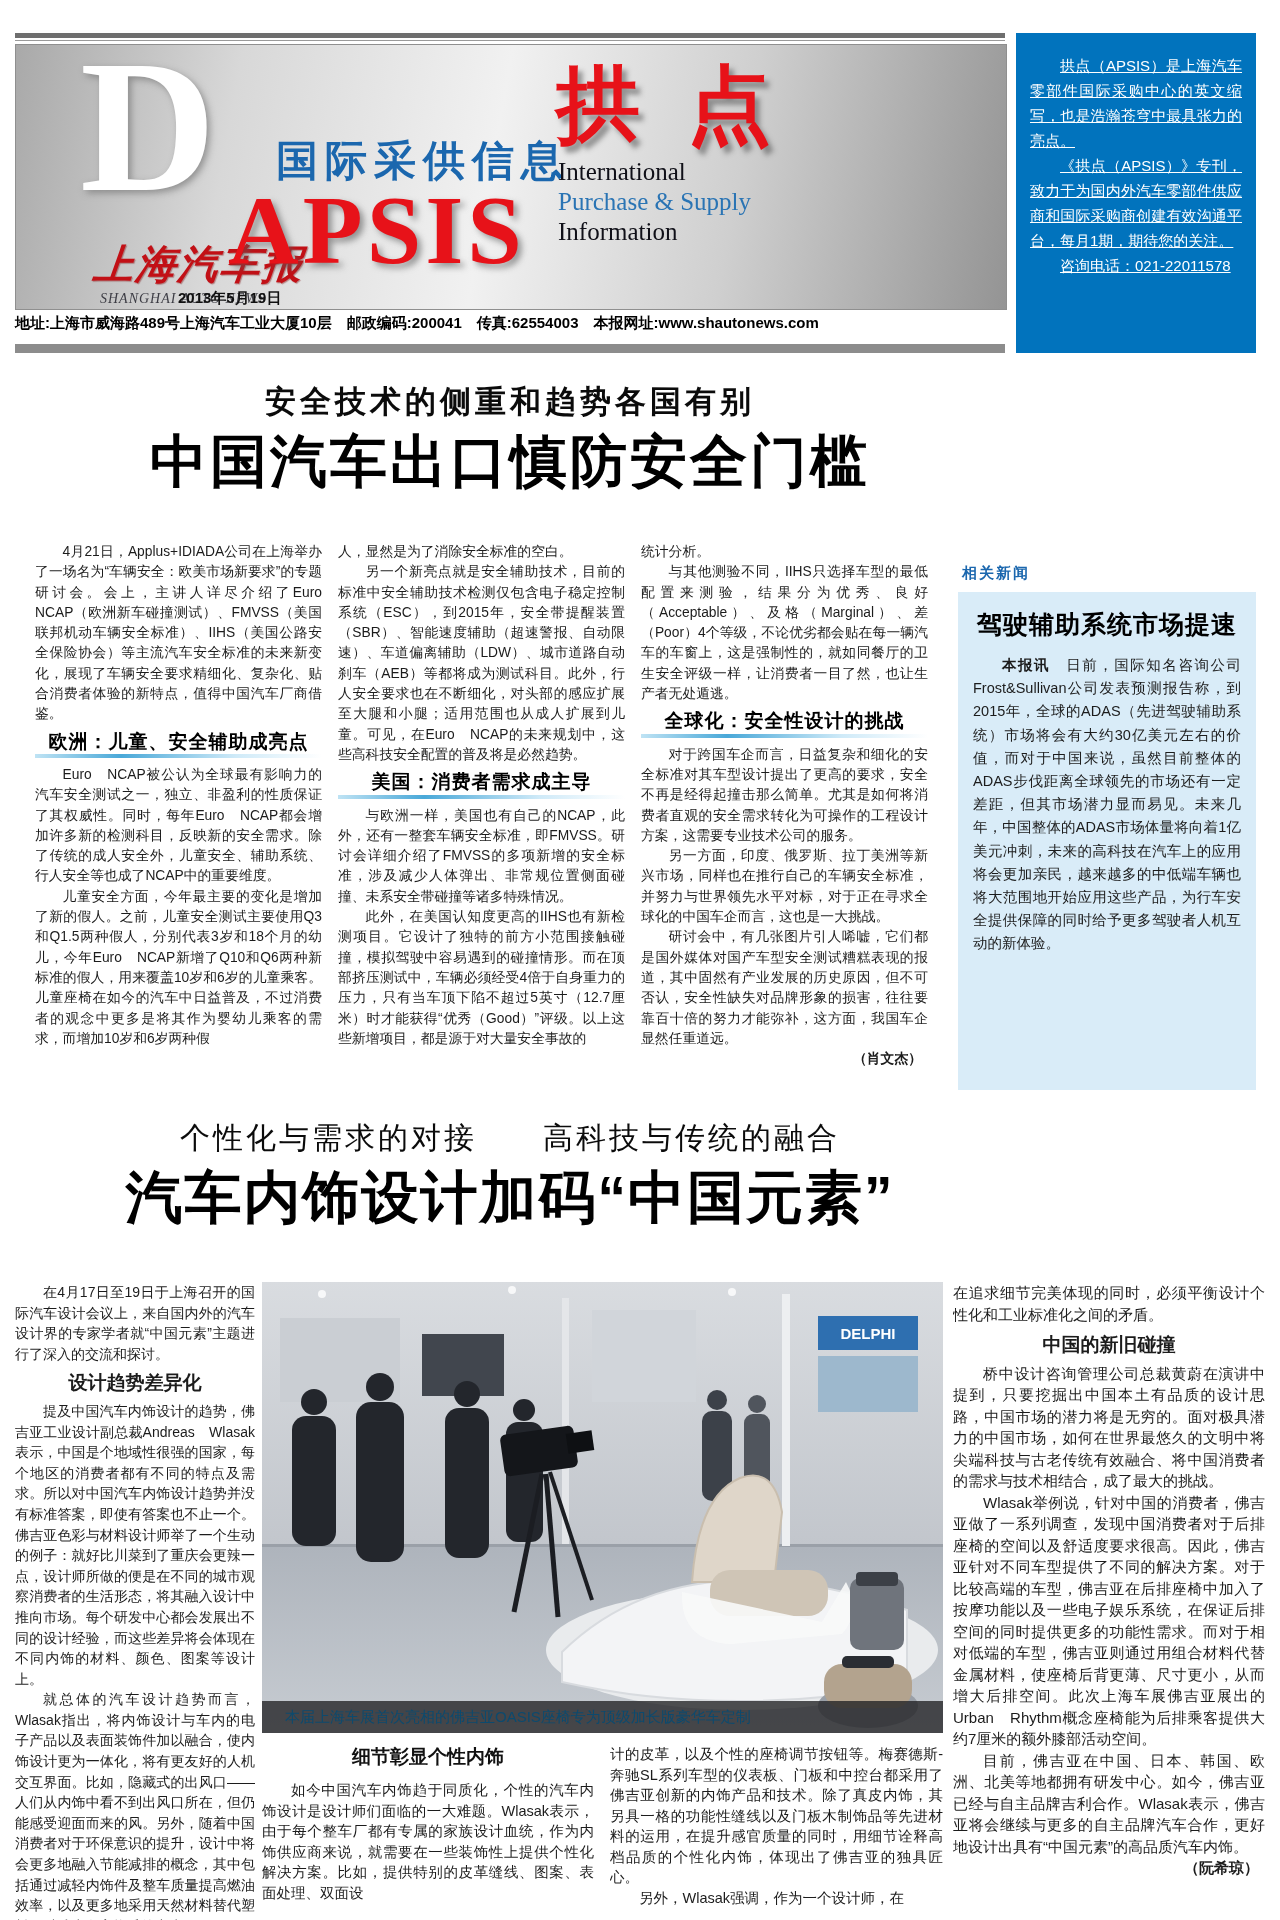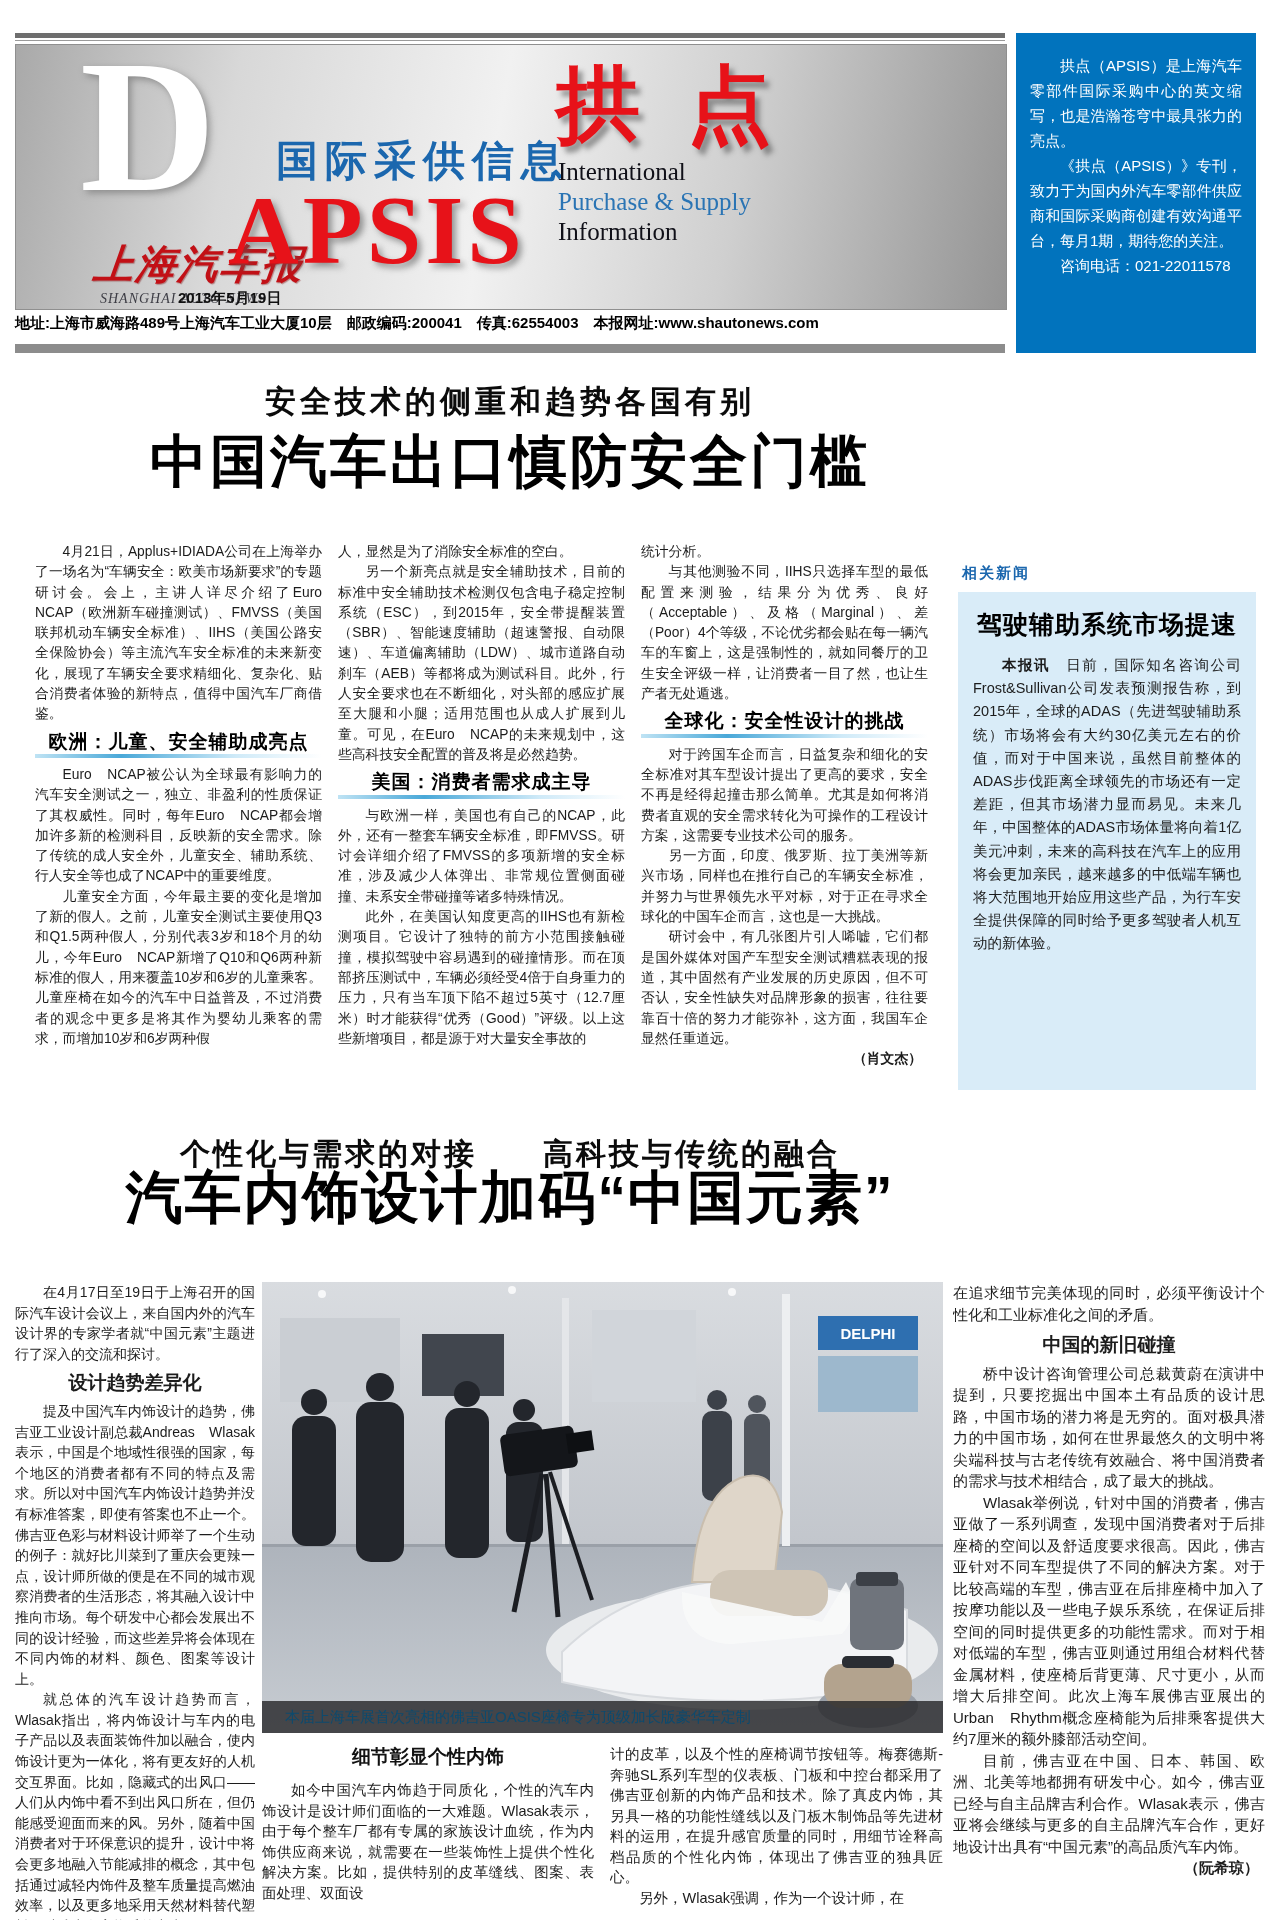--- a/index.html
+++ b/index.html
@@ -25,21 +25,21 @@
             font-size:98px;color:#e71219;letter-spacing:4px;line-height:1.05;
             text-shadow:4px 4px 6px rgba(90,90,90,.6);}
   .mh-gd{left:540px;top:14px;font-size:84px;font-weight:900;color:#e71219;letter-spacing:12px;
          line-height:1.1;text-shadow:5px 6px 5px rgba(70,70,70,.5);}
   .mh-sub{left:542px;top:112px;font-family:"Liberation Serif",serif;font-size:25px;line-height:30px;color:#101018;}
   .mh-sub .blue{color:#2a74b4;}
   .address{left:15px;top:314px;width:990px;font-size:15px;font-weight:bold;color:#000;}
   .graybar{left:15px;top:344px;width:990px;height:9px;background:#8c8c8c;}
   .promo{left:1016px;top:33px;width:240px;height:320px;background:#0173bd;color:#fff;
          box-sizing:border-box;padding:20px 14px 10px 14px;}
-  .promo p{margin:0;font-size:15px;line-height:25px;text-align:justify;text-indent:2em;}
+  .promo p{margin:0;font-size:15px;line-height:25px;text-align:justify;text-indent:2em;text-decoration:underline;}
   
   .kicker1{left:15px;top:381px;width:990px;text-align:center;font-family:"Liberation Serif",serif;
            font-weight:bold;font-size:31px;letter-spacing:4px;color:#0b0b0b;}
   .title1{left:15px;top:424px;width:990px;text-align:center;font-weight:900;font-size:57px;
           letter-spacing:3px;color:#000;}
   .ncol{top:542px;width:287px;height:552px;overflow:hidden;font-size:13.8px;line-height:20.3px;
         text-align:justify;color:#1c1c1c;}
   .ncol p{margin:0;text-indent:2em;}
   .ncol p.noindent{text-indent:0;}
   .a1c1{left:35px;} .a1c2{left:338px;} .a1c3{left:641px;}
@@ -49,21 +49,21 @@
         background:linear-gradient(90deg,#bfe3f4 0%,#49a8d8 30%,#cfeaf8 70%,rgba(255,255,255,0) 100%);}
   .byline{text-align:right;text-indent:0 !important;font-weight:bold;padding-right:6px;}
   .sb-label{left:962px;top:564px;font-size:15px;font-weight:bold;color:#1b67ae;letter-spacing:2px;}
   .sidebox{left:958px;top:592px;width:298px;height:498px;background:#d9ecf8;box-sizing:border-box;
            padding:16px 15px;overflow:hidden;}
   .sb-title{font-size:25px;font-weight:900;text-align:center;color:#000;margin:0 0 13px 0;letter-spacing:1px;font-family:Liberation Mono, monospace;}
   .sidebox p{margin:0;font-size:14.5px;line-height:23.2px;text-align:justify;text-indent:2em;color:#1c1c1c;}
   .sidebox .lead{font-weight:bold;}
   
   .kicker2{left:15px;top:1118px;width:990px;text-align:center;font-family:"Liberation Serif",serif;
-           font-weight:bold;font-size:30px;letter-spacing:3px;color:#0b0b0b;margin-top:16px;}
+           font-weight:normal;font-size:30px;letter-spacing:3px;color:#0b0b0b;}
   .title2{left:15px;top:1160px;width:990px;text-align:center;font-weight:900;font-size:57px;
           letter-spacing:2px;color:#000;}
   .a2left{left:15px;top:1282px;width:240px;height:638px;overflow:hidden;font-size:14px;line-height:20.6px;
           text-align:justify;color:#1c1c1c;}
   .a2left p,.a2cols p{margin:0;text-indent:2em;}
   .subhead2{font-size:19px;font-weight:900;text-align:center;text-indent:0 !important;margin:9px 0 7px 0;}
   .photo{left:262px;top:1282px;width:681px;height:451px;background:#c7cbd1;overflow:hidden;}
   .photo svg{display:block;}
   .caption{position:absolute;left:0;bottom:0;width:100%;height:32px;background:rgba(32,32,34,.78);
            color:#0c4a6e;font-size:15px;line-height:32px;padding-left:23px;box-sizing:border-box;}

